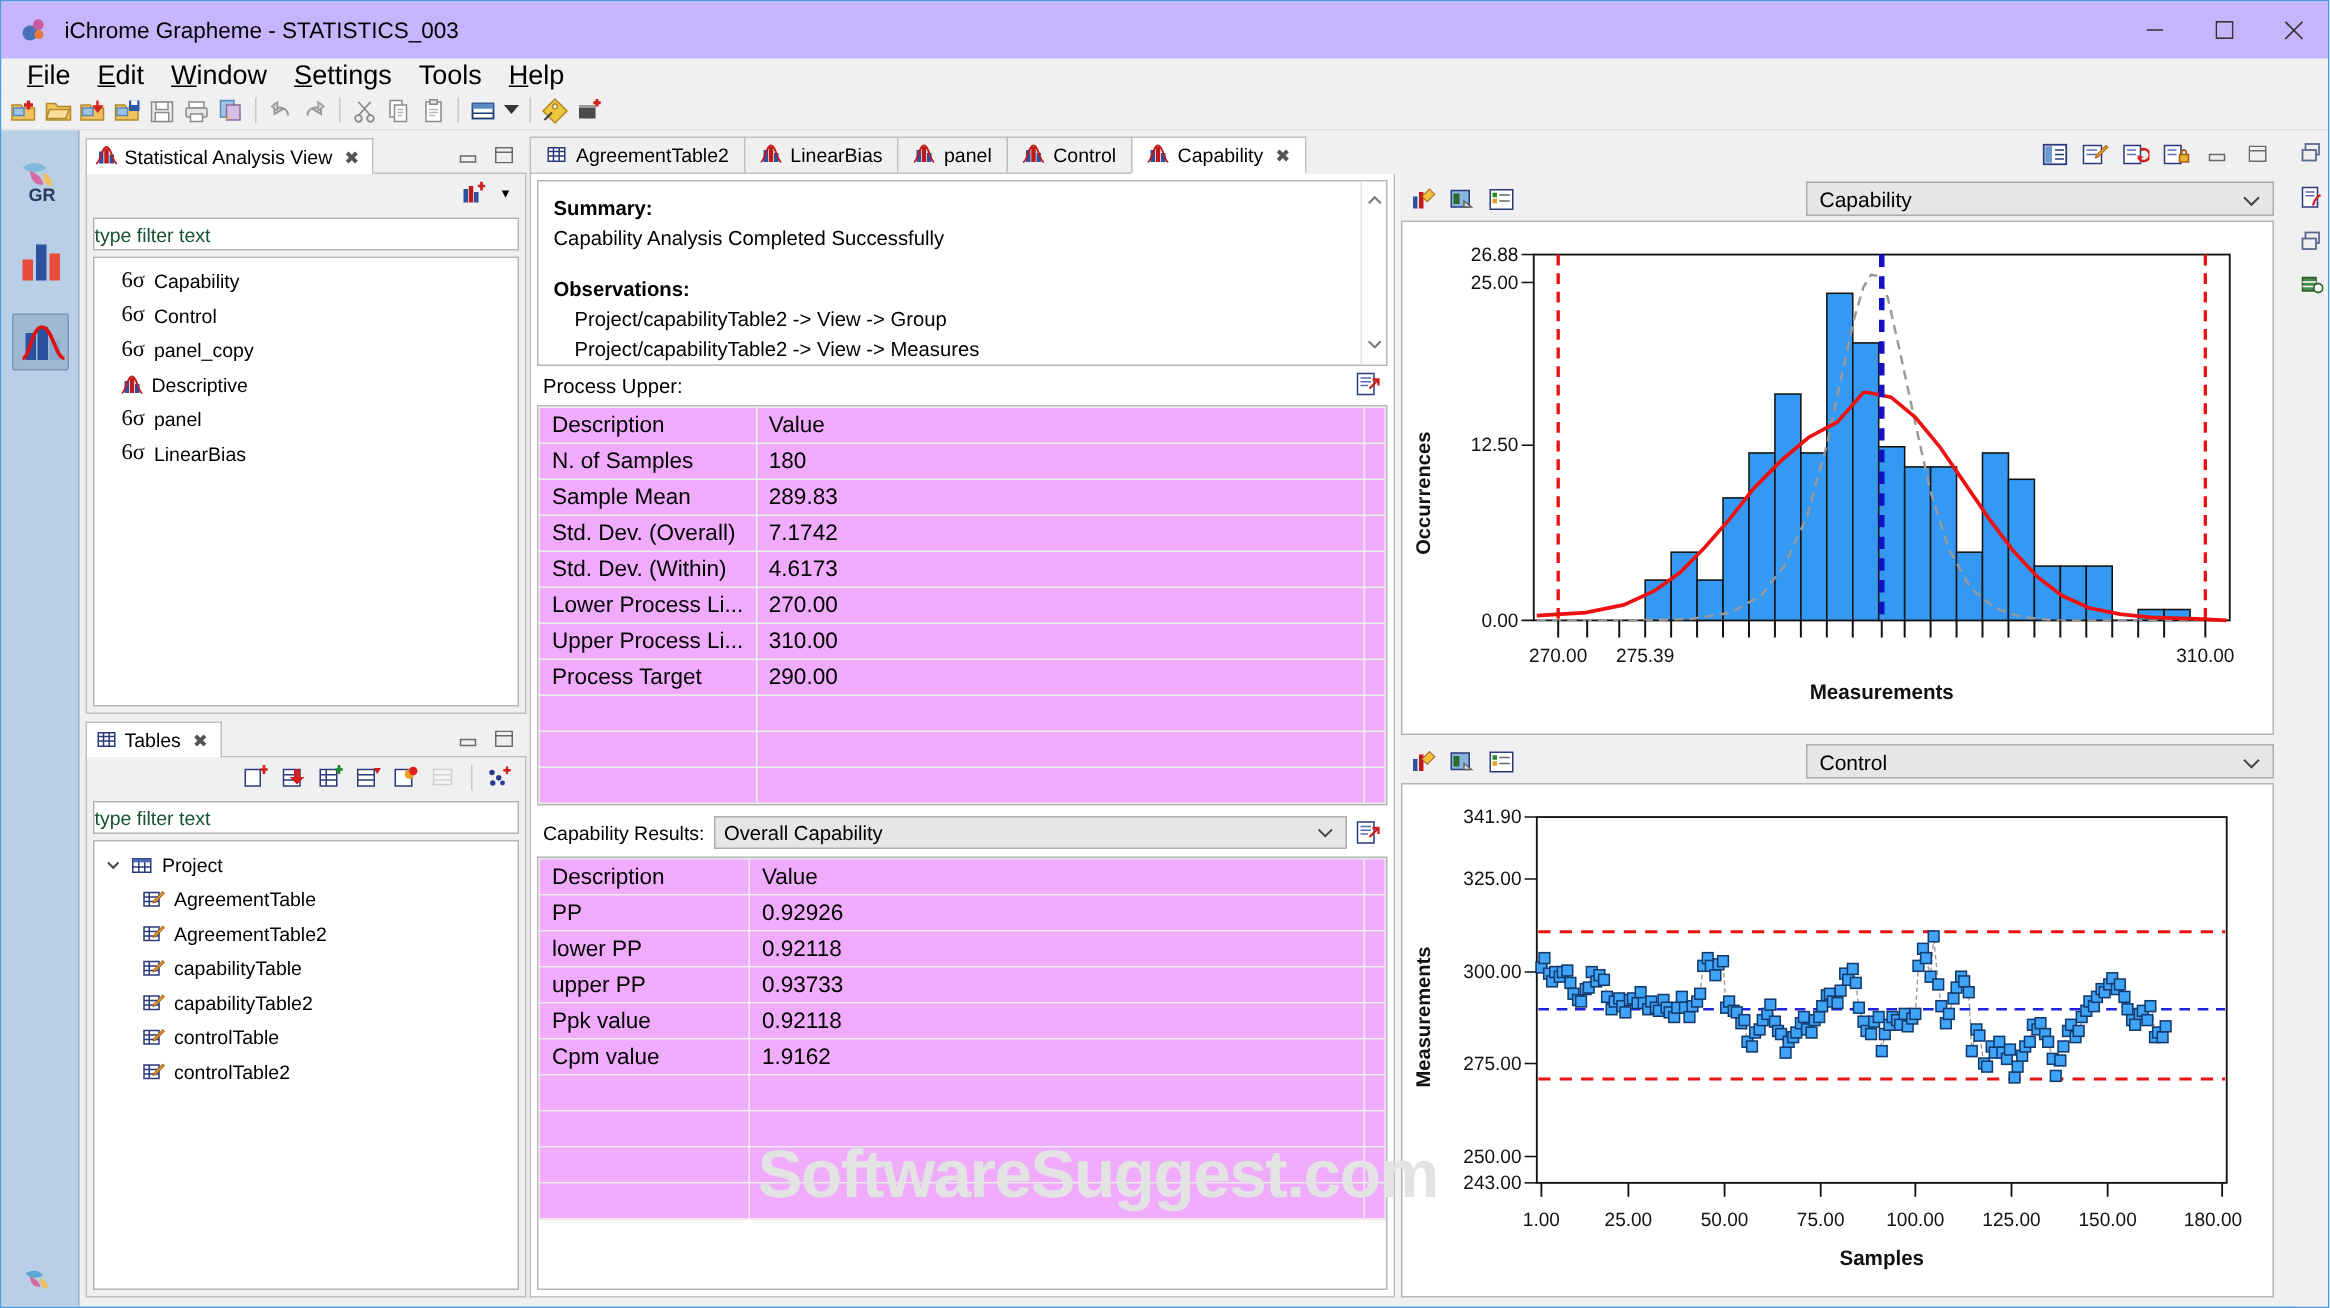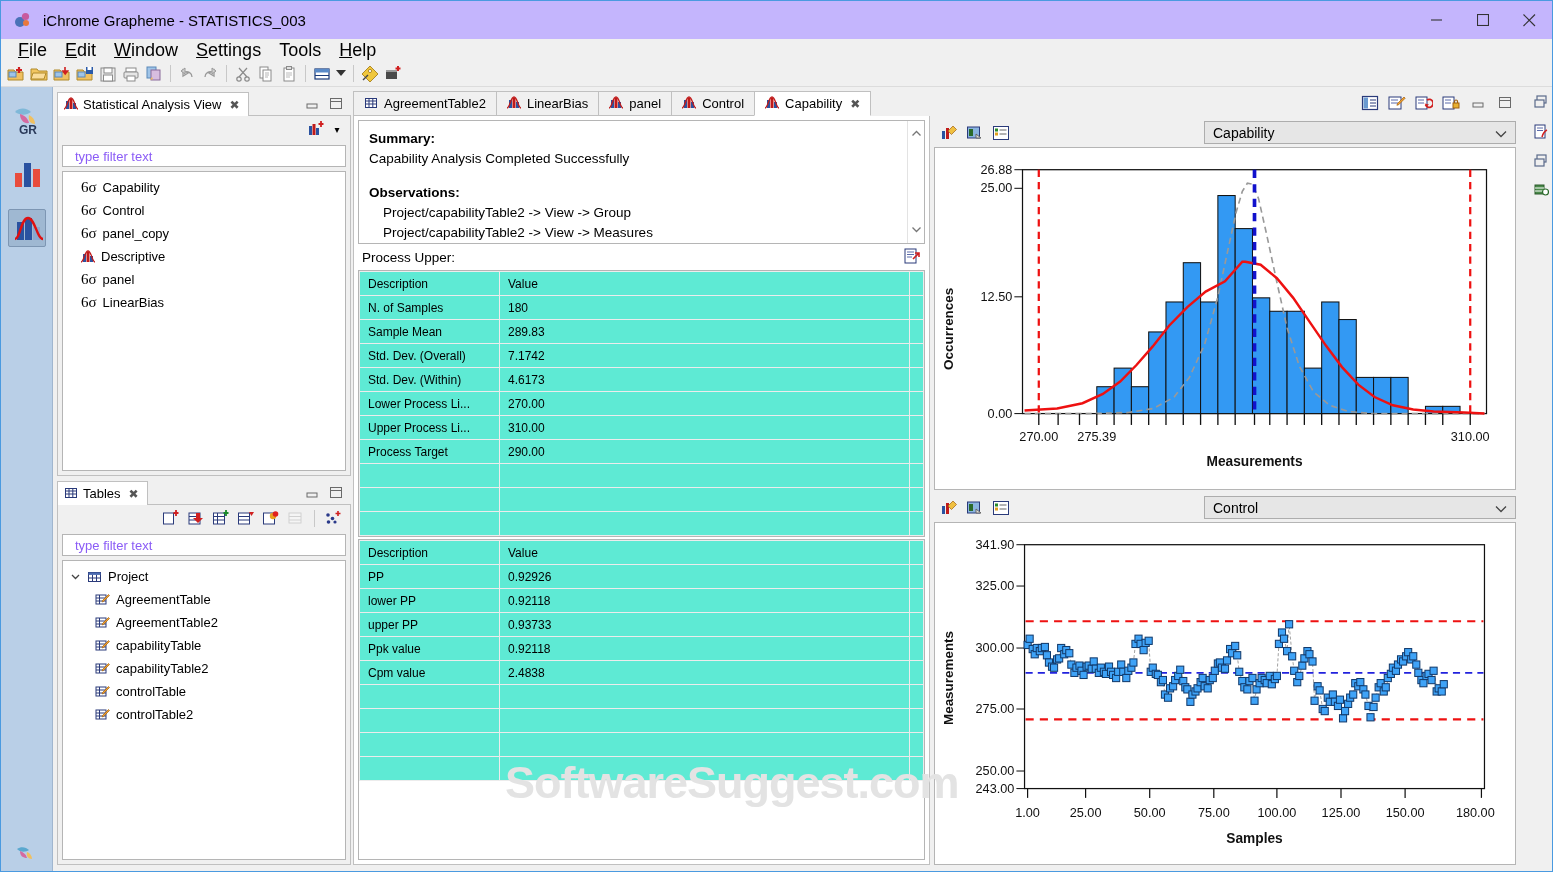--- a/index.html
+++ b/index.html
@@ -76,21 +76,21 @@
   }
   .viewtab .vclose { font-size:12px; color:#555; margin-left:3px; }
   .viewctrls { margin-left:auto; display:flex; align-items:center; gap:10px; padding:0 8px; }
   .vctl { width:14px; height:12px; display:flex; align-items:flex-end; justify-content:center; }
 
   .viewbody { border:1px solid #c0c0c0; background:#f0f0f0; flex:1 1 auto; display:flex; flex-direction:column; min-height:0; }
   .viewtoolbar { height:26px; display:flex; align-items:center; justify-content:flex-end; padding-right:6px; gap:3px; background:#f0f0f0; }
   .filterbox {
     margin:3px 4px 4px 4px; height:22px; background:#fff;
     border:1px solid #b5b5b5; display:flex; align-items:center;
-    padding:0 12px; font-size:13px; color:#8b5cf6;
+    padding:0 0; font-size:13px; color:#14532d;
   }
   .treebox { margin:0 4px 4px 4px; background:#fff; border:1px solid #b5b5b5; flex:1 1 auto; overflow:hidden; padding:4px 0 0 0; }
   .treerow { height:23px; display:flex; align-items:center; gap:6px; padding-left:18px; font-size:13px; }
   .treerow.lvl0 { padding-left:8px; }
   .treerow.lvl1 { padding-left:32px; }
   .sigma { font-family:"Liberation Serif", serif; font-size:15px; }
 
   
   .center { flex:1 1 auto; display:flex; flex-direction:column; min-width:0; padding:4px 0 6px 0; }
   .edtabs { height:25px; display:flex; align-items:stretch; }
@@ -109,21 +109,21 @@
     border:1px solid #b5b5b5; background:#fff;
     height:124px; position:relative; padding:8px 10px;
     font-size:13.5px; line-height:20px; overflow:hidden;
   }
   .summarybox b { font-weight:bold; }
   .sbar { position:absolute; right:0; top:0; bottom:0; width:17px; background:#fff; border-left:1px solid #e3e3e3; display:flex; flex-direction:column; justify-content:space-between; align-items:center; padding:3px 0; }
 
   .sectionhdr { height:26px; display:flex; align-items:center; font-size:13.5px; padding-left:4px; gap:8px; }
   .sectionhdr .hicon { margin-left:auto; margin-right:4px; }
 
-  table.grid { width:100%; border-collapse:collapse; background:#5eead4; font-size:12px; }
+  table.grid { width:100%; border-collapse:collapse; background:#f0abfc; font-size:15px; }
   table.grid td { border:1px solid #ececec; height:24px; padding:0 8px; white-space:nowrap; }
   table.grid td.c1 { width:140px; }
   table.grid td.c2 { width:auto; }
   table.grid td.c3 { width:14px; padding:0; }
   .gridwrap { border:1px solid #b5b5b5; background:#fff; flex:0 0 auto; overflow:hidden; }
   .gridwrap.grow { flex:1 1 auto; }
 
   .combrow { height:28px; display:flex; align-items:center; gap:6px; padding-left:4px; margin-top:4px; }
   .combo { flex:1 1 auto; height:22px; background:#e6e6e6; border:1px solid #adadad; display:flex; align-items:center; padding:0 6px; font-size:13.5px; position:relative; }
   .combo .chev { position:absolute; right:8px; top:50%; transform:translateY(-50%); }
@@ -759,20 +759,40 @@
                 </tr>
             <tr>
                   <td class="c1"></td>
                   <td class="c2"></td>
                   <td class="c3"></td>
                 </tr>
           </tbody>
             </table>
         </div>
 
+        <div class="combrow">
+          <span>Capability Results:</span>
+          <span class="combo">
+            <span>Overall Capability</span>
+            <span class="chev">
+              <svg width="11" height="8">
+                  <path d="M1 1.5L5.5 6 10 1.5" fill="none" stroke="#444" stroke-width="1.2"></path>
+                </svg>
+            </span>
+          </span>
+          <span style="margin-right:4px;display:flex;">
+            <svg width="17" height="16" viewBox="0 0 17 16">
+                <rect x="1" y="1" width="11" height="14" fill="#fff" stroke="#2a3a7a"></rect>
+                <line x1="3" y1="4" x2="10" y2="4" stroke="#5a6aaa"></line>
+                <line x1="3" y1="6.5" x2="10" y2="6.5" stroke="#5a6aaa"></line>
+                <line x1="3" y1="9" x2="8" y2="9" stroke="#5a6aaa"></line>
+                <path d="M9 11l6-6M11 5h4v4" stroke="#d02020" stroke-width="1.6" fill="none"></path>
+              </svg>
+          </span>
+        </div>
         <div class="gridwrap grow" style="margin-top:2px;">
           <table class="grid">
             <tbody>
                 <tr>
               <td class="c1">Description</td>
               <td class="c2">Value</td>
               <td class="c3"></td>
             </tr>
             <tr>
               <td class="c1">PP</td>
@@ -789,21 +809,21 @@
               <td class="c2">0.93733</td>
                   <td class="c3"></td>
             </tr>
             <tr>
               <td class="c1">Ppk value</td>
               <td class="c2">0.92118</td>
                   <td class="c3"></td>
             </tr>
             <tr>
               <td class="c1">Cpm value</td>
-              <td class="c2">2.4838</td>
+              <td class="c2">1.9162</td>
                   <td class="c3"></td>
             </tr>
             <tr>
                   <td class="c1"></td>
                   <td class="c2"></td>
                   <td class="c3"></td>
                 </tr>
             <tr>
                   <td class="c1"></td>
                   <td class="c2"></td>

